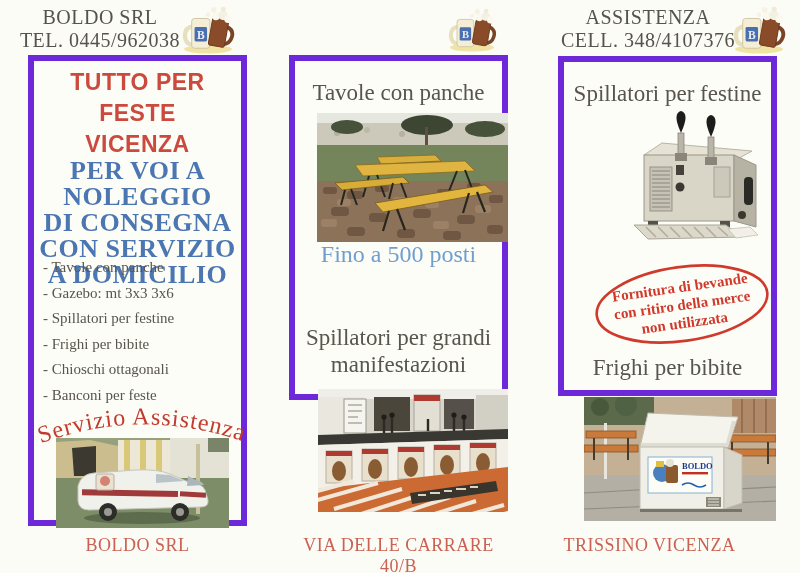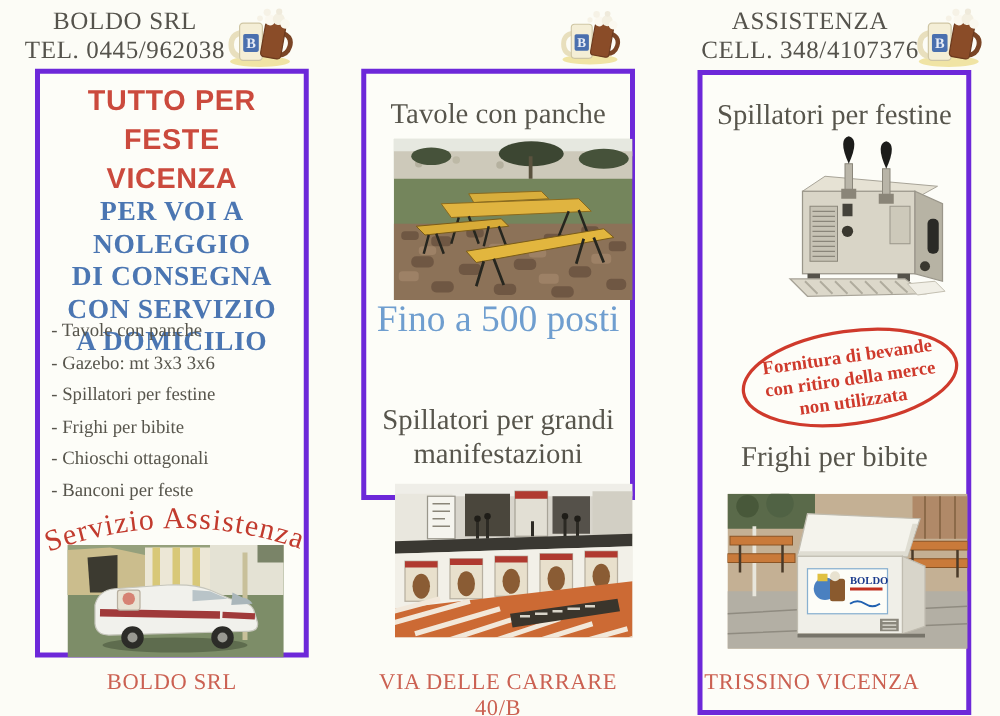--- a/index.html
+++ b/index.html
@@ -5,42 +5,42 @@
   html,body{margin:0;padding:0;background:#e8e8e4;}
   .page{
     position:relative;width:800px;height:573px;background:#fcfcf6;
     font-family:"Liberation Serif", serif;overflow:hidden;margin:0 auto;padding-left:48px;
   }
   .hdr{
     position:absolute;text-align:center;color:#55534c;
     font-size:20px;line-height:23px;letter-spacing:.5px;
   }
   .panel{
-    position:absolute;border:4px solid #6d28d9;background:#fdfdf8;box-sizing:border-box;
+    position:absolute;border:6px solid #6d28d9;background:#fdfdf8;box-sizing:border-box;
   }
   .red-block{
     position:absolute;left:0;right:0;top:6px;text-align:center;
     font-family:"Liberation Sans", sans-serif;font-weight:bold;
     color:#cb4a3d;font-size:23px;line-height:31px;letter-spacing:.5px;
   }
   .blue-block{
     position:absolute;left:0;right:0;top:97px;text-align:center;
-    font-weight:bold;color:#4b76b2;font-size:22px;line-height:26px;letter-spacing:.5px;
+    font-weight:bold;color:#4b76b2;font-size:26px;line-height:26px;letter-spacing:.5px;
   }
   .item-list{
     position:absolute;left:9px;right:2px;top:194px;
     color:#57554c;font-size:15px;line-height:25.5px;white-space:nowrap;
   }
   .heading{
     position:absolute;left:0;right:0;text-align:center;
     color:#57554c;font-size:23px;line-height:27px;
   }
   .caption-blue{
     position:absolute;left:0;right:0;text-align:center;
-    color:#6f9ecf;font-size:30px;
+    color:#6f9ecf;font-size:24px;
   }
   .footer{
     position:absolute;width:219px;text-align:center;top:535px;
     color:#cb6152;font-size:18px;letter-spacing:.5px;
   }
   .photo{position:absolute;display:block;}
   svg text{font-family:"Liberation Serif", serif;}
 </style>
 </head>
 <body>
@@ -267,21 +267,21 @@
       <polygon points="0,100 190,78 190,123 0,123" fill="#cc6a34"></polygon>
       <g stroke="#f2e8da" stroke-width="4">
         <path d="M-4 112 L60 94 M16 120 L84 100 M40 126 L108 104 M66 130 L132 108 M94 132 L158 112 M122 134 L186 116 M150 136 L196 122"></path>
         <path d="M-8 104 L36 92"></path>
       </g>
       <polygon points="92,104 178,92 180,102 94,115" fill="#3a352c"></polygon>
       <path d="M100 106 h8 M112 104 h10 M126 102 h8 M138 100 h10 M152 98 h8" stroke="#d8d4c8" stroke-width="2"></path>
     </svg>
   </div>
 
-  <div class="panel" style="left:558px;top:56px;width:219px;height:516px;">
+  <div class="panel" style="left:558px;top:56px;width:219px;height:340px;">
 
     <div class="heading" style="top:18px;">Spillatori per festine</div>
 
     <svg class="photo" style="left:52px;top:47px;" width="152" height="134" viewBox="0 0 152 134">
       <rect width="152" height="134" fill="#fdfdf8"></rect>
       <polygon points="28,46 46,34 136,42 118,52" fill="#e6e2d4" stroke="#a8a498" stroke-width=".8"></polygon>
       <rect x="28" y="46" width="90" height="66" fill="#d9d5c7" stroke="#9a968a" stroke-width="1"></rect>
       <polygon points="118,46 140,56 140,118 118,112" fill="#b7b3a4" stroke="#9a968a" stroke-width="1"></polygon>
       <rect x="34" y="58" width="22" height="44" fill="#c6c2b4" stroke="#8a867a" stroke-width=".8"></rect>
       <path d="M36 62 h18 M36 66 h18 M36 70 h18 M36 74 h18 M36 78 h18 M36 82 h18 M36 86 h18 M36 90 h18 M36 94 h18 M36 98 h18" stroke="#8a867a" stroke-width="1"></path>

